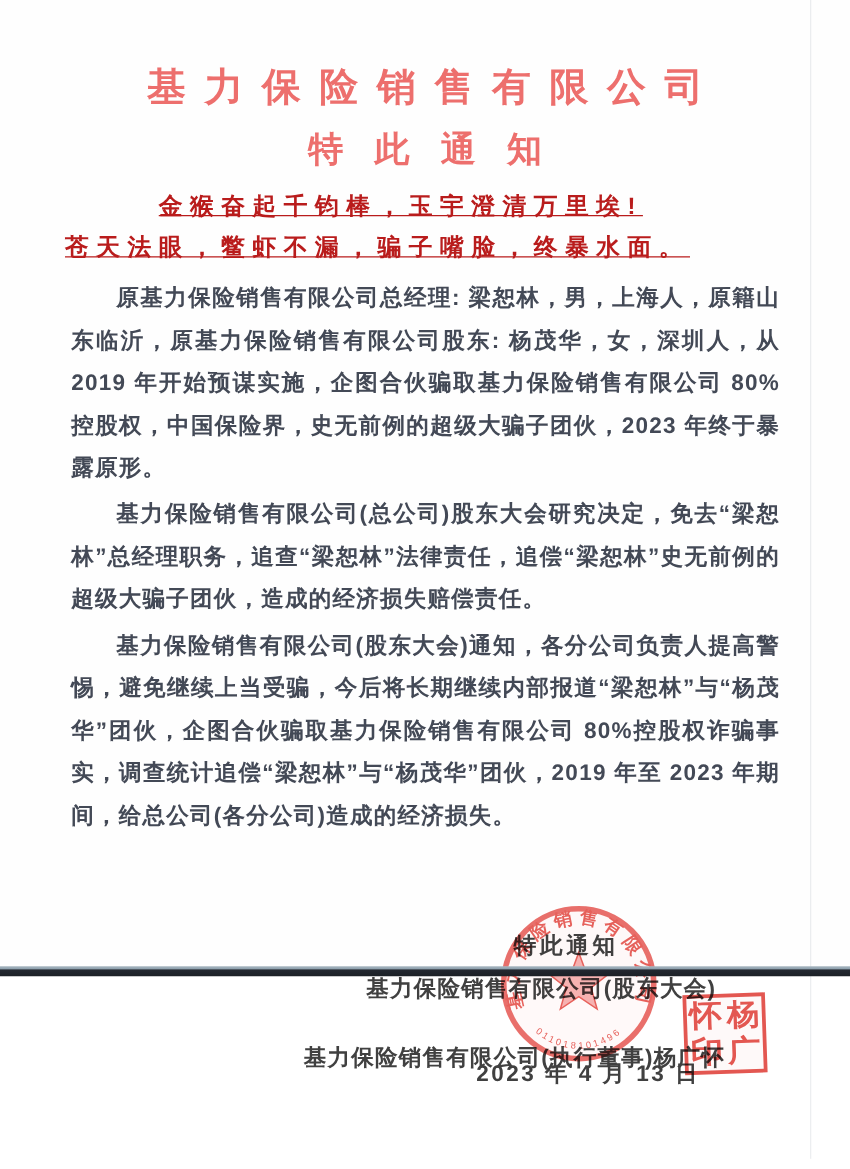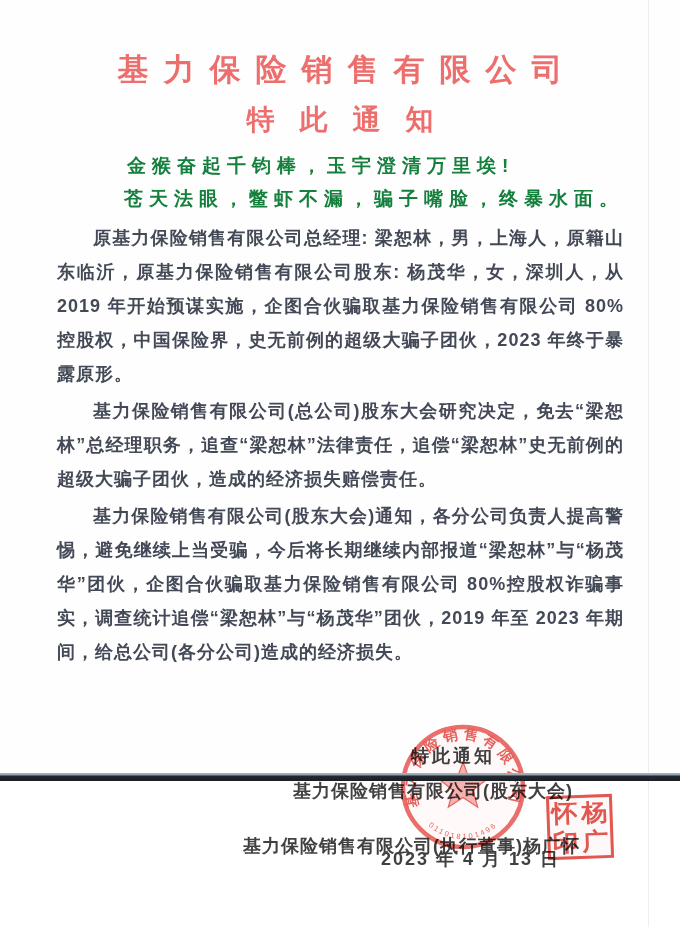--- a/index.html
+++ b/index.html
@@ -32,26 +32,27 @@
     font-size:28px;
     font-weight:bold;
     letter-spacing:25px;
     text-indent:25px;
     line-height:36px;
   }
   
   .poem-line{
     font-size:19px;
     font-weight:bold;
-    color:#15803d;
+    color:#b91c1c;
     letter-spacing:6px;
     line-height:24px;
+    text-decoration:underline;
   }
   .poem-1{margin-top:16px;padding-left:127px;}
-  .poem-2{margin-top:9px;padding-left:110px;margin-left:14px;}
+  .poem-2{margin-top:9px;padding-left:52px;}
   
   .bodytext{
     margin-top:10px;
     padding:0 56px 0 57px;
   }
   .bodytext p{
     margin:0 0 3px 0;
     font-size:18px;
     line-height:34px;
     letter-spacing:1px;

